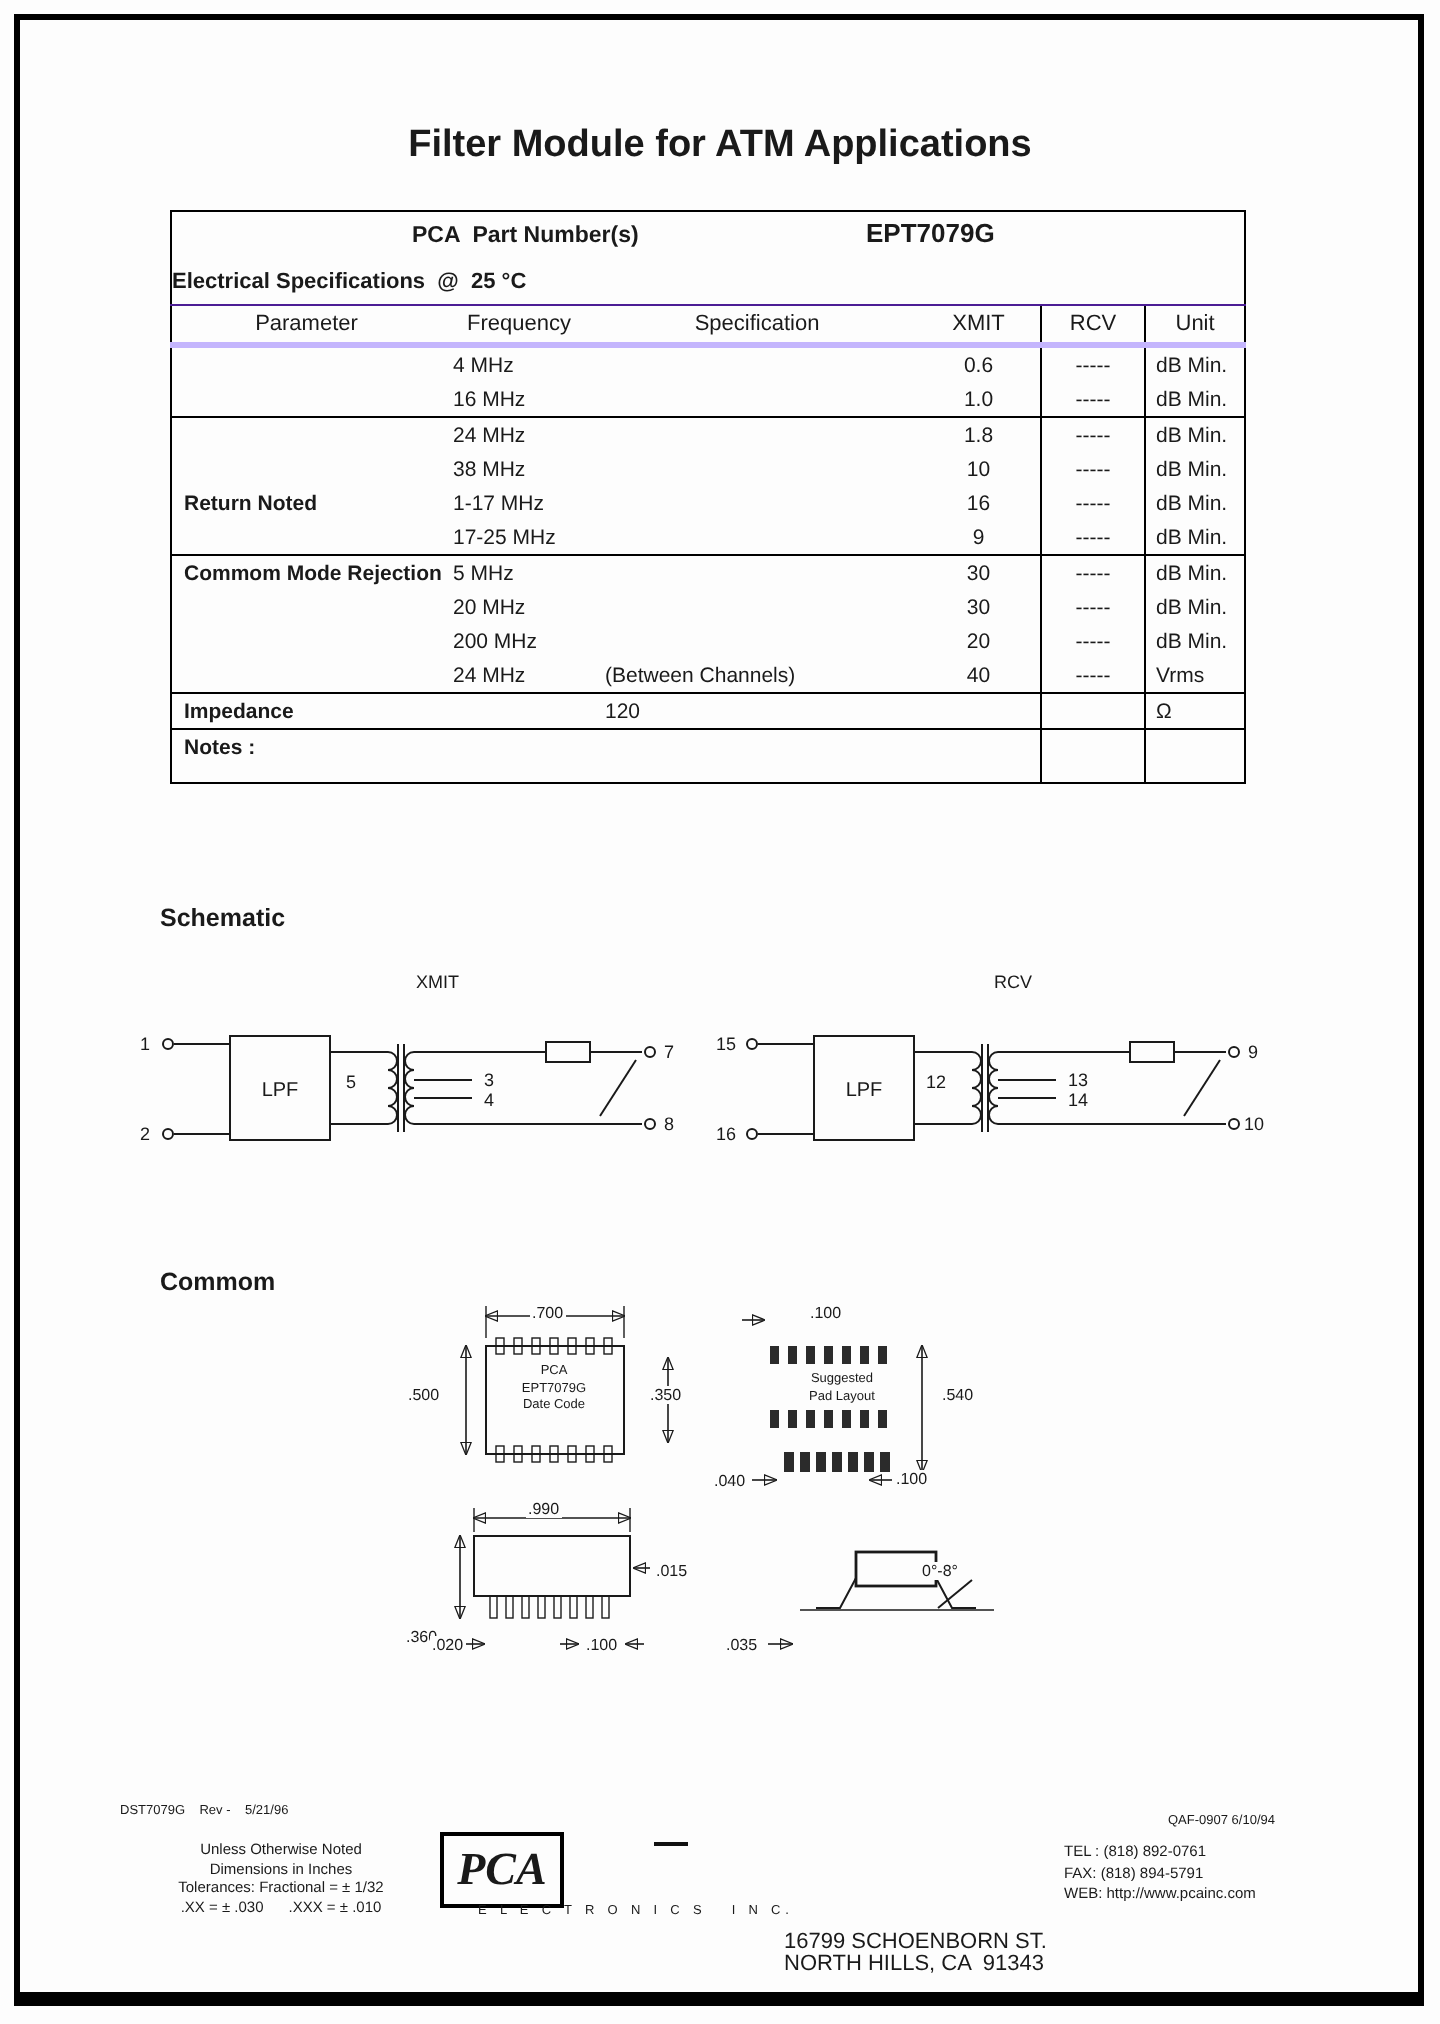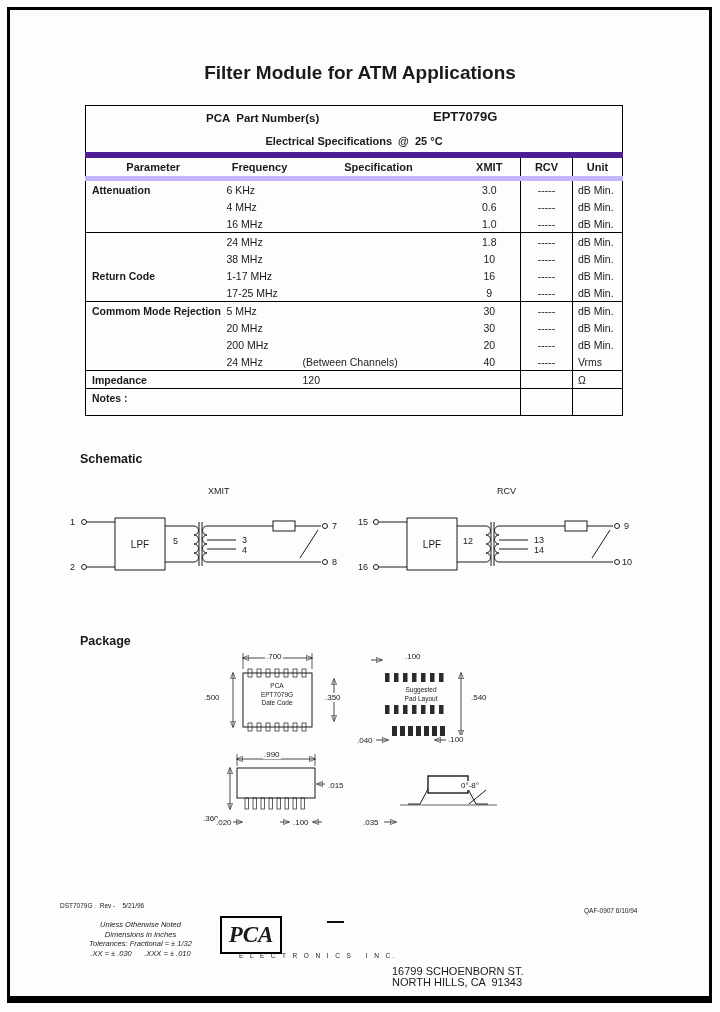--- a/index.html
+++ b/index.html
@@ -11,23 +11,23 @@
   .title{position:absolute;top:62px;left:0;width:720px;text-align:center;
          font-size:19px;font-weight:bold;}
   
   .spec-table{position:absolute;left:85px;top:105px;width:537px;table-layout:fixed;
               border-collapse:collapse;border:1px solid #000;font-size:10.5px;}
   .spec-table td,.spec-table th{padding:0;height:17px;line-height:16px;
               overflow:hidden;white-space:nowrap;vertical-align:middle;}
   .part-row td{height:24px;position:relative;}
   .part-label{position:absolute;left:120px;top:4px;font-weight:bold;font-size:11.5px;}
   .part-number{position:absolute;left:347px;top:3px;font-weight:bold;font-size:13px;}
-  .subtitle-row td{height:22px;border-bottom:6px solid #4c1d95;text-align:center;
+  .subtitle-row td{height:22px;border-bottom:1px solid #4c1d95;
               font-weight:bold;font-size:11px;}
-  .header-row th{border-bottom:5px solid #c4b5fd;font-weight:bold;font-size:11px;
+  .header-row th{border-bottom:3px solid #c4b5fd;font-weight:normal;font-size:11px;
               text-align:center;height:18px;}
   .col-rcv,.col-unit{border-left:1px solid #000;}
   tr.sep>td{border-top:1px solid #000;}
   td.c-param{font-weight:bold;padding-left:6px;}
   td.c-freq{padding-left:6px;}
   td.c-spec{padding-left:4px;}
   td.c-xmit,td.c-rcv{text-align:center;}
   td.c-unit{padding-left:5px;}
   .spec-table tbody tr:last-child td{height:26px;vertical-align:top;line-height:19px;margin-left:20px;}
   
@@ -43,21 +43,21 @@
       stroke:#1a1a1a;stroke-width:1;fill:none;}
   .package-svg .thin{stroke-width:0.7;}
   .package-svg .dim,.package-svg .dim1{stroke-width:0.8;}
   .package-svg rect.pad{fill:#2b2b2b;stroke:none;}
   .package-svg rect.padsm{stroke-width:0.7;}
   .dim-label{position:absolute;font-size:8px;background:#fdfdfd;padding:0 1px;line-height:9px;}
   .pkg-note{position:absolute;font-size:6.5px;line-height:8.5px;text-align:center;background:#fdfdfd;}
   
   .tiny-ref{position:absolute;font-size:6.5px;}
   .tol-block{position:absolute;left:58px;top:920px;width:165px;text-align:center;
-             font-size:7.5px;line-height:9.5px;font-style:italic;}
+             font-size:7.5px;line-height:9.5px;}
   .tol-block span{display:block;}
   .logo-box{position:absolute;left:220px;top:916px;width:62px;height:38px;
             border:2px solid #000;box-sizing:border-box;text-align:center;}
   .logo-letters{font-family:"Liberation Serif",serif;font-style:italic;font-weight:bold;
             font-size:23px;line-height:33px;}
   .logo-sub{position:absolute;left:239px;top:952px;font-size:6.5px;letter-spacing:2.4px;white-space:pre;}
   .logo-dash{position:absolute;left:327px;top:921px;width:17px;height:2px;background:#111;}
   .address-block{position:absolute;left:392px;top:966px;font-size:11px;line-height:10.5px;}
   .contact-block{position:absolute;left:532px;top:921px;font-size:7.5px;line-height:10.5px;}
   .address-block div,.contact-block div{white-space:pre;}
@@ -93,28 +93,20 @@
         <th>Parameter</th>
         <th>Frequency</th>
         <th>Specification</th>
         <th>XMIT</th>
         <th class="col-rcv">RCV</th>
         <th class="col-unit">Unit</th>
       </tr>
     </thead>
     <tbody>
         <tr>
-          <td class="c-param">Attenuation</td>
-          <td class="c-freq">6 KHz</td>
-          <td class="c-spec"></td>
-          <td class="c-xmit">3.0</td>
-          <td class="c-rcv col-rcv">-----</td>
-          <td class="c-unit col-unit">dB Min.</td>
-        </tr>
-        <tr>
           <td class="c-param"></td>
           <td class="c-freq">4 MHz</td>
           <td class="c-spec"></td>
           <td class="c-xmit">0.6</td>
           <td class="c-rcv col-rcv">-----</td>
           <td class="c-unit col-unit">dB Min.</td>
         </tr>
         <tr>
           <td class="c-param"></td>
           <td class="c-freq">16 MHz</td>
@@ -133,21 +125,21 @@
         </tr>
         <tr>
           <td class="c-param"></td>
           <td class="c-freq">38 MHz</td>
           <td class="c-spec"></td>
           <td class="c-xmit">10</td>
           <td class="c-rcv col-rcv">-----</td>
           <td class="c-unit col-unit">dB Min.</td>
         </tr>
         <tr>
-          <td class="c-param">Return Code</td>
+          <td class="c-param">Return Noted</td>
           <td class="c-freq">1-17 MHz</td>
           <td class="c-spec"></td>
           <td class="c-xmit">16</td>
           <td class="c-rcv col-rcv">-----</td>
           <td class="c-unit col-unit">dB Min.</td>
         </tr>
         <tr>
           <td class="c-param"></td>
           <td class="c-freq">17-25 MHz</td>
           <td class="c-spec"></td>
@@ -266,21 +258,21 @@
       <rect x="505" y="43" width="22" height="10"></rect>
       <line x1="527" y1="48" x2="553" y2="48"></line>
       <circle class="pin" cx="557" cy="48" r="2.5"></circle>
       <text x="564" y="51">9</text>
       <circle class="pin" cx="557" cy="84" r="2.5"></circle>
       <text x="562" y="87">10</text>
       <line x1="532" y1="80" x2="550" y2="52"></line>
     </g>
   </svg>
 
-  <div class="section-heading" style="top:634px">Package</div>
+  <div class="section-heading" style="top:634px">Commom</div>
 
   <svg class="package-svg" viewBox="0 0 335 195">
     <defs>
       <marker id="ah" viewBox="0 0 10 10" refX="9" refY="5" markerWidth="8" markerHeight="8" orient="auto-start-reverse">
         <path d="M0,1 L10,5 L0,9 z" fill="#1a1a1a" stroke="none"></path>
       </marker>
     </defs>
     <g>
       <line class="dim" x1="48" y1="10" x2="117" y2="10" marker-start="url(#ah)" marker-end="url(#ah)"></line>
       <line class="thin" x1="48" y1="5" x2="48" y2="21"></line>
@@ -393,13 +385,18 @@
   </div>
   <div class="logo-box">
     <div class="logo-letters">PCA</div>
   </div>
   <span class="logo-sub">E L E C T R O N I C S   I N C.</span>
   <div class="logo-dash"></div>
   <div class="address-block">
     <div>16799 SCHOENBORN ST.</div>
     <div class="ws-pre">NORTH HILLS, CA  91343</div>
   </div>
+  <div class="contact-block">
+    <div>TEL : (818) 892-0761</div>
+    <div>FAX: (818) 894-5791</div>
+    <div>WEB: http://www.pcainc.com</div>
+  </div>
 </div>
 
 </body></html>

